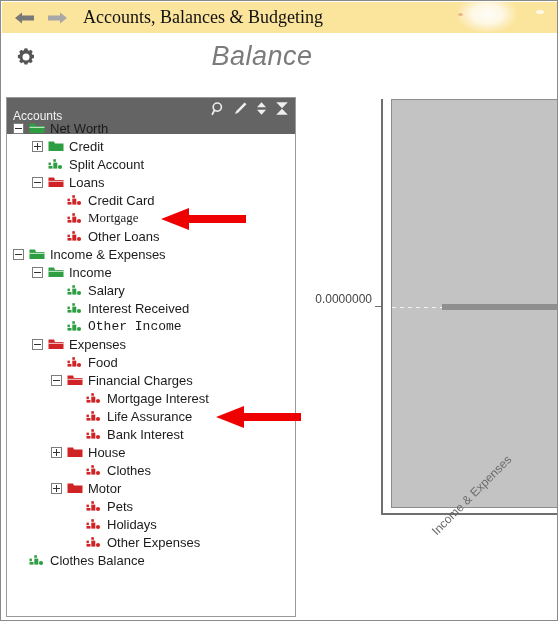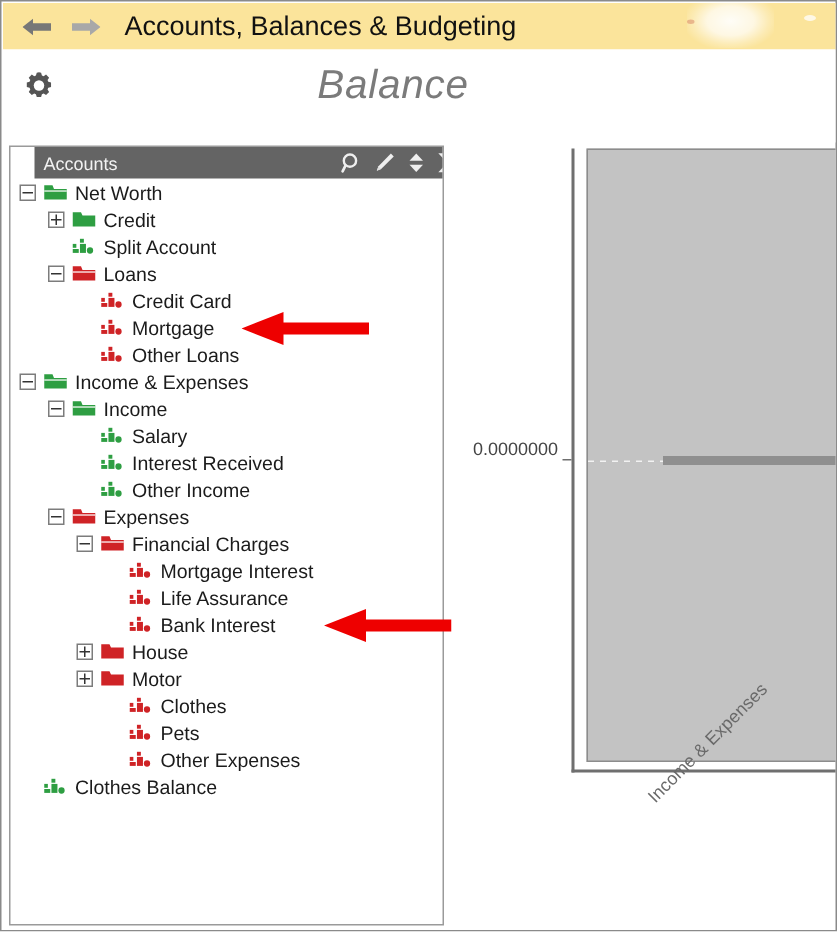--- a/index.html
+++ b/index.html
@@ -58,20 +58,21 @@
     width: 20px; height: 14px;
     margin-left: 13px;
     flex: none;
   }
   .nav-arrow.fwd { margin-left: 12px; }
   .title-text {
     margin-left: 16px;
     font-size: 18px;
     color: #111111;
     white-space: nowrap;
+    font-family: Liberation Serif, serif;
   }
 
   
   .header-area {
     position: absolute;
     left: 1px; top: 32px;
     width: 556px; height: 62px;
     background: #ffffff;
   }
   .gear-btn {
@@ -96,26 +97,25 @@
     left: 5px; top: 96px;
     width: 290px; height: 520px;
     border: 1px solid #9a9a9a;
     background: #ffffff;
     box-sizing: border-box;
     overflow: hidden;
   }
   .accounts-header {
     position: absolute;
     left: 0; top: 0;
-    width: 288px; height: 21px;
+    width: 288px; height: 36px;
     background: #646464;
     display: flex;
     align-items: center;
     box-sizing: border-box;
-    margin-left: 16px;
   }
   .accounts-header .hdr-label {
     margin-left: 6px;
     color: #f2f2f2;
     font-size: 12px;
     white-space: nowrap;
   }
   .hdr-icons {
     position: absolute;
     right: 6px; top: 0;
@@ -326,21 +326,21 @@
           <span class="expander-spacer"></span>
           <span class="node-icon"><svg viewBox="0 0 16 14">
               <rect x="0.5" y="9" width="4" height="2.6" fill="#cf2326"></rect>
               <rect x="0.5" y="5.6" width="2.4" height="2.6" fill="#cf2326"></rect>
               <rect x="5.3" y="5.6" width="4" height="6" fill="#cf2326"></rect>
               <rect x="5.3" y="2.2" width="2.6" height="2.6" fill="#cf2326"></rect>
               <circle cx="12" cy="10" r="2.1" fill="#cf2326"></circle>
             </svg></span>
           <span class="node-label">Credit Card</span>
         </div>
-        <div class="tree-row" style="padding-left: 44px;">
+        <div class="tree-row" style="padding-left: 44px; font-family: Liberation Serif, serif;">
           <span class="expander-spacer"></span>
           <span class="node-icon"><svg viewBox="0 0 16 14">
               <rect x="0.5" y="9" width="4" height="2.6" fill="#cf2326"></rect>
               <rect x="0.5" y="5.6" width="2.4" height="2.6" fill="#cf2326"></rect>
               <rect x="5.3" y="5.6" width="4" height="6" fill="#cf2326"></rect>
               <rect x="5.3" y="2.2" width="2.6" height="2.6" fill="#cf2326"></rect>
               <circle cx="12" cy="10" r="2.1" fill="#cf2326"></circle>
             </svg></span>
           <span class="node-label">Mortgage</span>
         </div>
@@ -386,40 +386,51 @@
           <span class="expander-spacer"></span>
           <span class="node-icon"><svg viewBox="0 0 16 14">
               <rect x="0.5" y="9" width="4" height="2.6" fill="#2e9e42"></rect>
               <rect x="0.5" y="5.6" width="2.4" height="2.6" fill="#2e9e42"></rect>
               <rect x="5.3" y="5.6" width="4" height="6" fill="#2e9e42"></rect>
               <rect x="5.3" y="2.2" width="2.6" height="2.6" fill="#2e9e42"></rect>
               <circle cx="12" cy="10" r="2.1" fill="#2e9e42"></circle>
             </svg></span>
           <span class="node-label">Interest Received</span>
         </div>
-        <div class="tree-row" style="padding-left: 44px;">
+        <div class="tree-row" style="padding-left: 44px; font-family: Liberation Mono, monospace;">
           <span class="expander-spacer"></span>
           <span class="node-icon"><svg viewBox="0 0 16 14">
               <rect x="0.5" y="9" width="4" height="2.6" fill="#2e9e42"></rect>
               <rect x="0.5" y="5.6" width="2.4" height="2.6" fill="#2e9e42"></rect>
               <rect x="5.3" y="5.6" width="4" height="6" fill="#2e9e42"></rect>
               <rect x="5.3" y="2.2" width="2.6" height="2.6" fill="#2e9e42"></rect>
               <circle cx="12" cy="10" r="2.1" fill="#2e9e42"></circle>
             </svg></span>
           <span class="node-label">Other Income</span>
         </div>
         <div class="tree-row" style="padding-left: 25px;">
           <span class="expander minus"></span>
           <span class="node-icon"><svg viewBox="0 0 16 14">
               <path d="M0.5 2.5 L0.5 12 L15.5 12 L15.5 5 L7 5 L6 2.5 Z" fill="#cf2326"></path>
               <rect x="0.5" y="5.8" width="15" height="1.1" fill="#ffffff" opacity="0.75"></rect>
             </svg></span>
           <span class="node-label">Expenses</span>
         </div>
         <div class="tree-row" style="padding-left: 44px;">
+          <span class="expander-spacer"></span>
+          <span class="node-icon"><svg viewBox="0 0 16 14">
+              <rect x="0.5" y="9" width="4" height="2.6" fill="#cf2326"></rect>
+              <rect x="0.5" y="5.6" width="2.4" height="2.6" fill="#cf2326"></rect>
+              <rect x="5.3" y="5.6" width="4" height="6" fill="#cf2326"></rect>
+              <rect x="5.3" y="2.2" width="2.6" height="2.6" fill="#cf2326"></rect>
+              <circle cx="12" cy="10" r="2.1" fill="#cf2326"></circle>
+            </svg></span>
+          <span class="node-label">Food</span>
+        </div>
+        <div class="tree-row" style="padding-left: 44px;">
           <span class="expander minus"></span>
           <span class="node-icon"><svg viewBox="0 0 16 14">
               <path d="M0.5 2.5 L0.5 12 L15.5 12 L15.5 5 L7 5 L6 2.5 Z" fill="#cf2326"></path>
               <rect x="0.5" y="5.8" width="15" height="1.1" fill="#ffffff" opacity="0.75"></rect>
             </svg></span>
           <span class="node-label">Financial Charges</span>
         </div>
         <div class="tree-row" style="padding-left: 63px;">
           <span class="expander-spacer"></span>
           <span class="node-icon"><svg viewBox="0 0 16 14">
@@ -453,48 +464,59 @@
             </svg></span>
           <span class="node-label">Bank Interest</span>
         </div>
         <div class="tree-row" style="padding-left: 44px;">
           <span class="expander plus"></span>
           <span class="node-icon"><svg viewBox="0 0 16 14">
               <path d="M0.5 2.5 L6 2.5 L7 4.6 L15.5 4.6 L15.5 12 L0.5 12 Z" fill="#cf2326"></path>
             </svg></span>
           <span class="node-label">House</span>
         </div>
+        <div class="tree-row" style="padding-left: 63px;">
+          <span class="expander-spacer"></span>
+          <span class="node-icon"><svg viewBox="0 0 16 14">
+              <rect x="0.5" y="9" width="4" height="2.6" fill="#cf2326"></rect>
+              <rect x="0.5" y="5.6" width="2.4" height="2.6" fill="#cf2326"></rect>
+              <rect x="5.3" y="5.6" width="4" height="6" fill="#cf2326"></rect>
+              <rect x="5.3" y="2.2" width="2.6" height="2.6" fill="#cf2326"></rect>
+              <circle cx="12" cy="10" r="2.1" fill="#cf2326"></circle>
+            </svg></span>
+          <span class="node-label">Clothes</span>
+        </div>
         <div class="tree-row" style="padding-left: 44px;">
           <span class="expander plus"></span>
           <span class="node-icon"><svg viewBox="0 0 16 14">
               <path d="M0.5 2.5 L6 2.5 L7 4.6 L15.5 4.6 L15.5 12 L0.5 12 Z" fill="#cf2326"></path>
             </svg></span>
           <span class="node-label">Motor</span>
         </div>
         <div class="tree-row" style="padding-left: 63px;">
           <span class="expander-spacer"></span>
           <span class="node-icon"><svg viewBox="0 0 16 14">
               <rect x="0.5" y="9" width="4" height="2.6" fill="#cf2326"></rect>
               <rect x="0.5" y="5.6" width="2.4" height="2.6" fill="#cf2326"></rect>
               <rect x="5.3" y="5.6" width="4" height="6" fill="#cf2326"></rect>
               <rect x="5.3" y="2.2" width="2.6" height="2.6" fill="#cf2326"></rect>
               <circle cx="12" cy="10" r="2.1" fill="#cf2326"></circle>
             </svg></span>
-          <span class="node-label">Clothes</span>
-        </div>
-        <div class="tree-row" style="padding-left: 63px;">
-          <span class="expander-spacer"></span>
-          <span class="node-icon"><svg viewBox="0 0 16 14">
-              <rect x="0.5" y="9" width="4" height="2.6" fill="#cf2326"></rect>
-              <rect x="0.5" y="5.6" width="2.4" height="2.6" fill="#cf2326"></rect>
-              <rect x="5.3" y="5.6" width="4" height="6" fill="#cf2326"></rect>
-              <rect x="5.3" y="2.2" width="2.6" height="2.6" fill="#cf2326"></rect>
-              <circle cx="12" cy="10" r="2.1" fill="#cf2326"></circle>
-            </svg></span>
           <span class="node-label">Pets</span>
+        </div>
+        <div class="tree-row" style="padding-left: 63px;">
+          <span class="expander-spacer"></span>
+          <span class="node-icon"><svg viewBox="0 0 16 14">
+              <rect x="0.5" y="9" width="4" height="2.6" fill="#cf2326"></rect>
+              <rect x="0.5" y="5.6" width="2.4" height="2.6" fill="#cf2326"></rect>
+              <rect x="5.3" y="5.6" width="4" height="6" fill="#cf2326"></rect>
+              <rect x="5.3" y="2.2" width="2.6" height="2.6" fill="#cf2326"></rect>
+              <circle cx="12" cy="10" r="2.1" fill="#cf2326"></circle>
+            </svg></span>
+          <span class="node-label">Holidays</span>
         </div>
         <div class="tree-row" style="padding-left: 63px;">
           <span class="expander-spacer"></span>
           <span class="node-icon"><svg viewBox="0 0 16 14">
               <rect x="0.5" y="9" width="4" height="2.6" fill="#cf2326"></rect>
               <rect x="0.5" y="5.6" width="2.4" height="2.6" fill="#cf2326"></rect>
               <rect x="5.3" y="5.6" width="4" height="6" fill="#cf2326"></rect>
               <rect x="5.3" y="2.2" width="2.6" height="2.6" fill="#cf2326"></rect>
               <circle cx="12" cy="10" r="2.1" fill="#cf2326"></circle>
             </svg></span>

